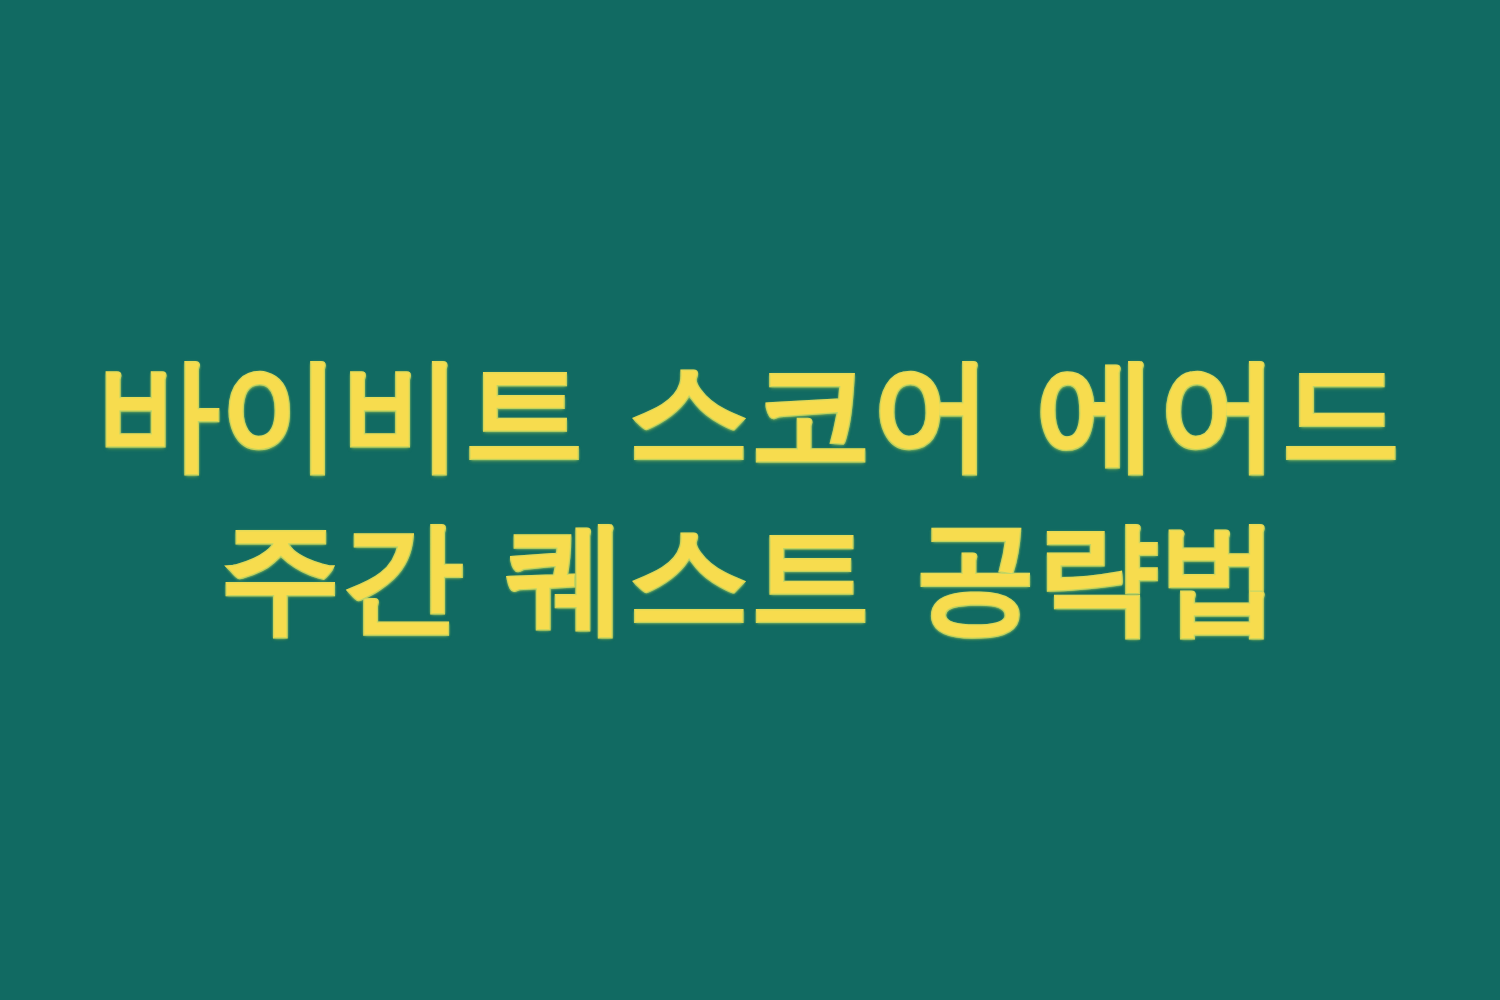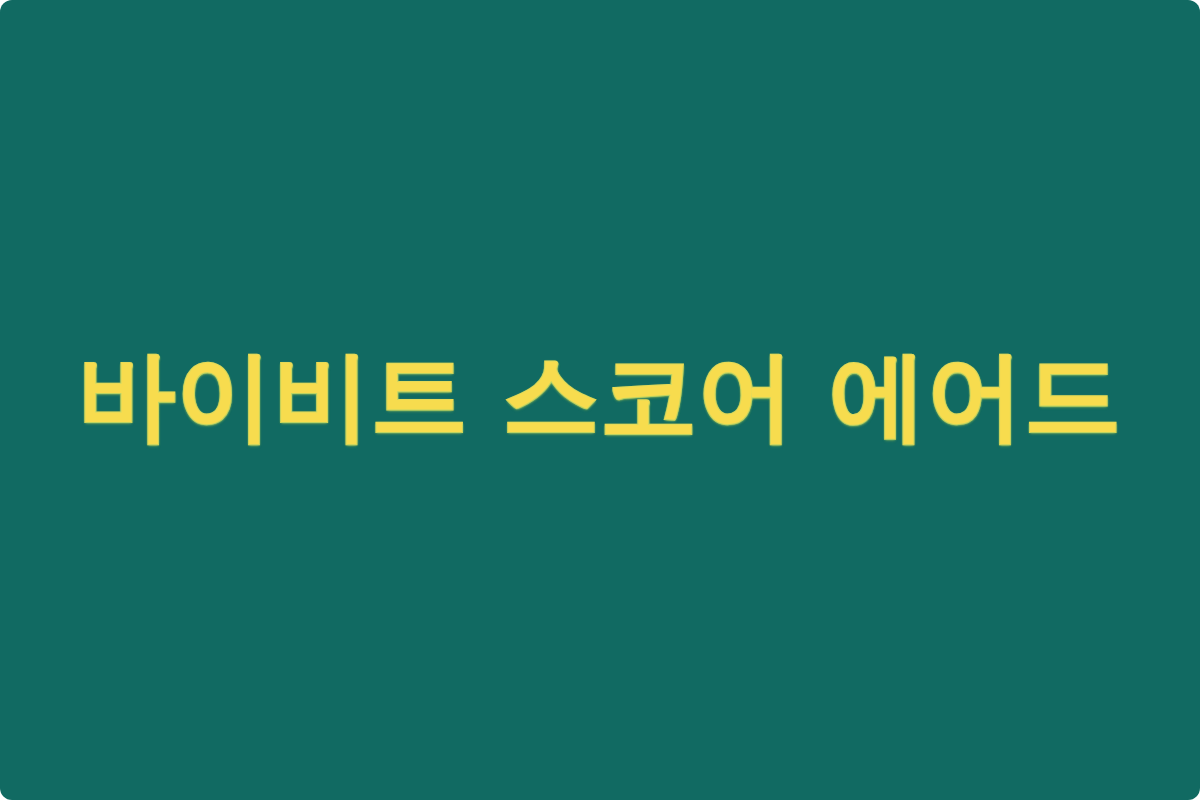--- a/index.html
+++ b/index.html
@@ -55,23 +55,24 @@
        0 2px 3px rgba(140, 190, 80, 0.35);
   }
 
   .headline-line.line-1 { font-size: 97px; }
   .headline-line.line-2 { font-size: 97px; }
   .headline-line.line-3 { font-size: 97px; }
 </style>
 </head>
 <body>
 
-<div id="thumbnail-canvas" style="background: rgb(17, 106, 98); border-radius: 12px;">
+<div id="thumbnail-canvas" style="background: rgb(17, 106, 98);">
 
   <div id="headline-block">
 
     <span class="headline-line line-1" style="color: rgb(247, 220, 78); -webkit-text-stroke: 2px rgb(247, 220, 78);">바이비트 스코어 에어드</span>
 
 
+    <span class="headline-line line-3" style="color: rgb(247, 220, 78); -webkit-text-stroke: 2px rgb(247, 220, 78);">주간 퀘스트 공략법</span>
 
   </div>
 
 </div>
 
 </body></html>

